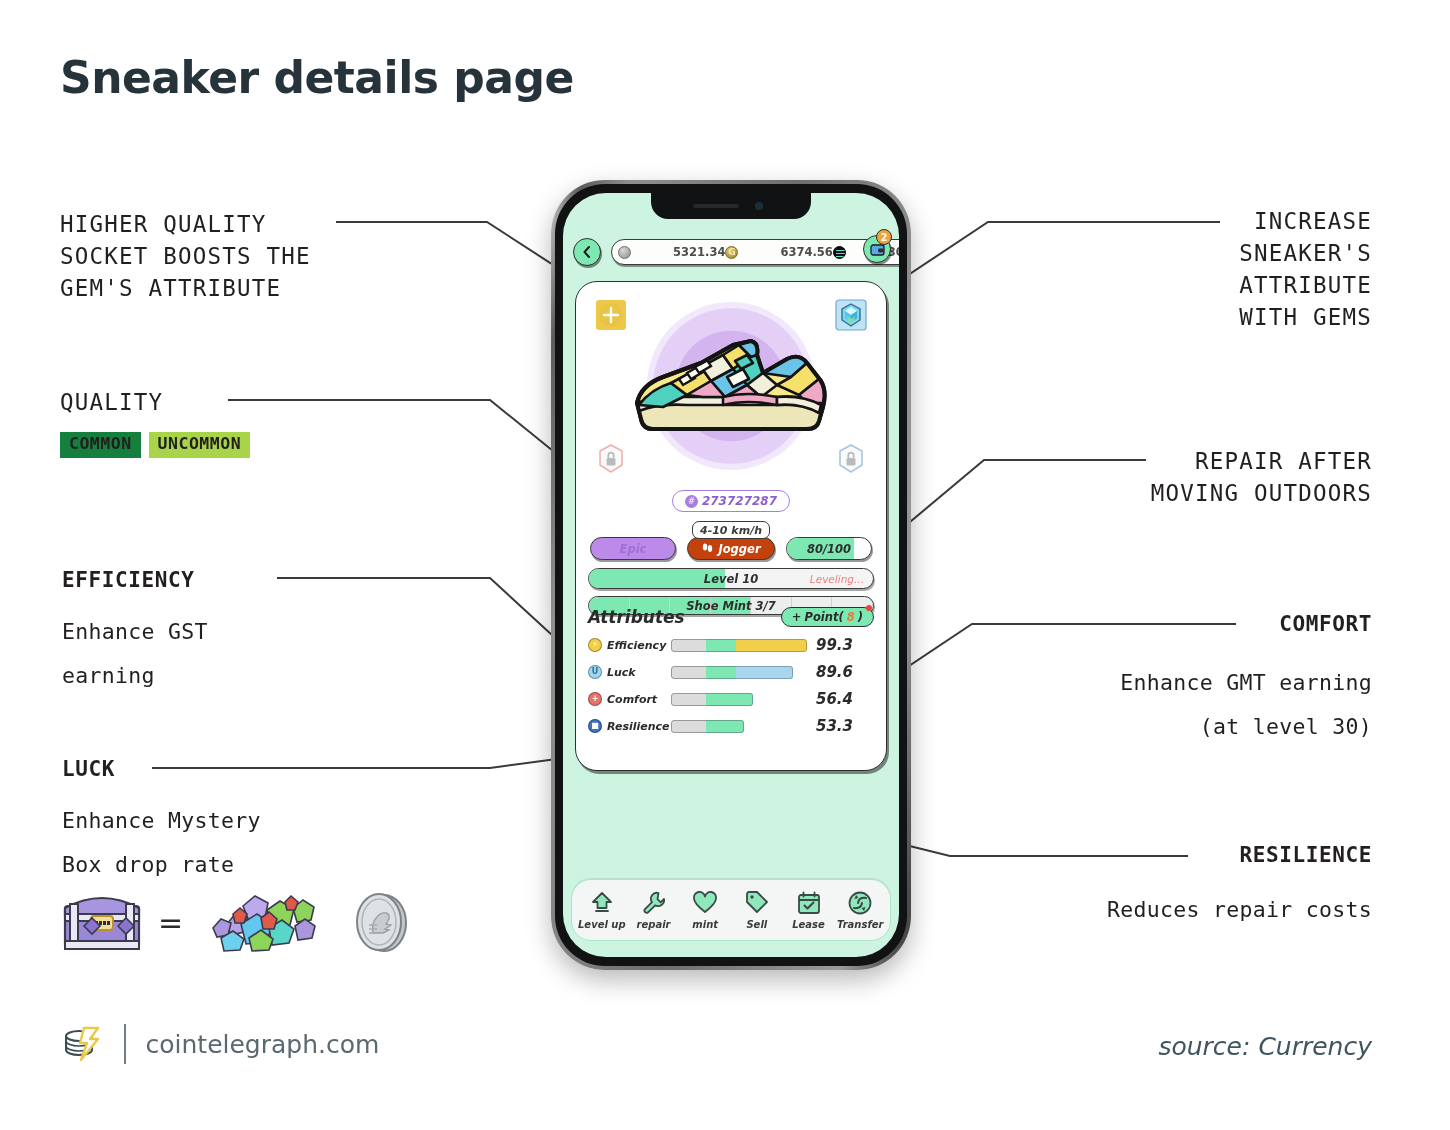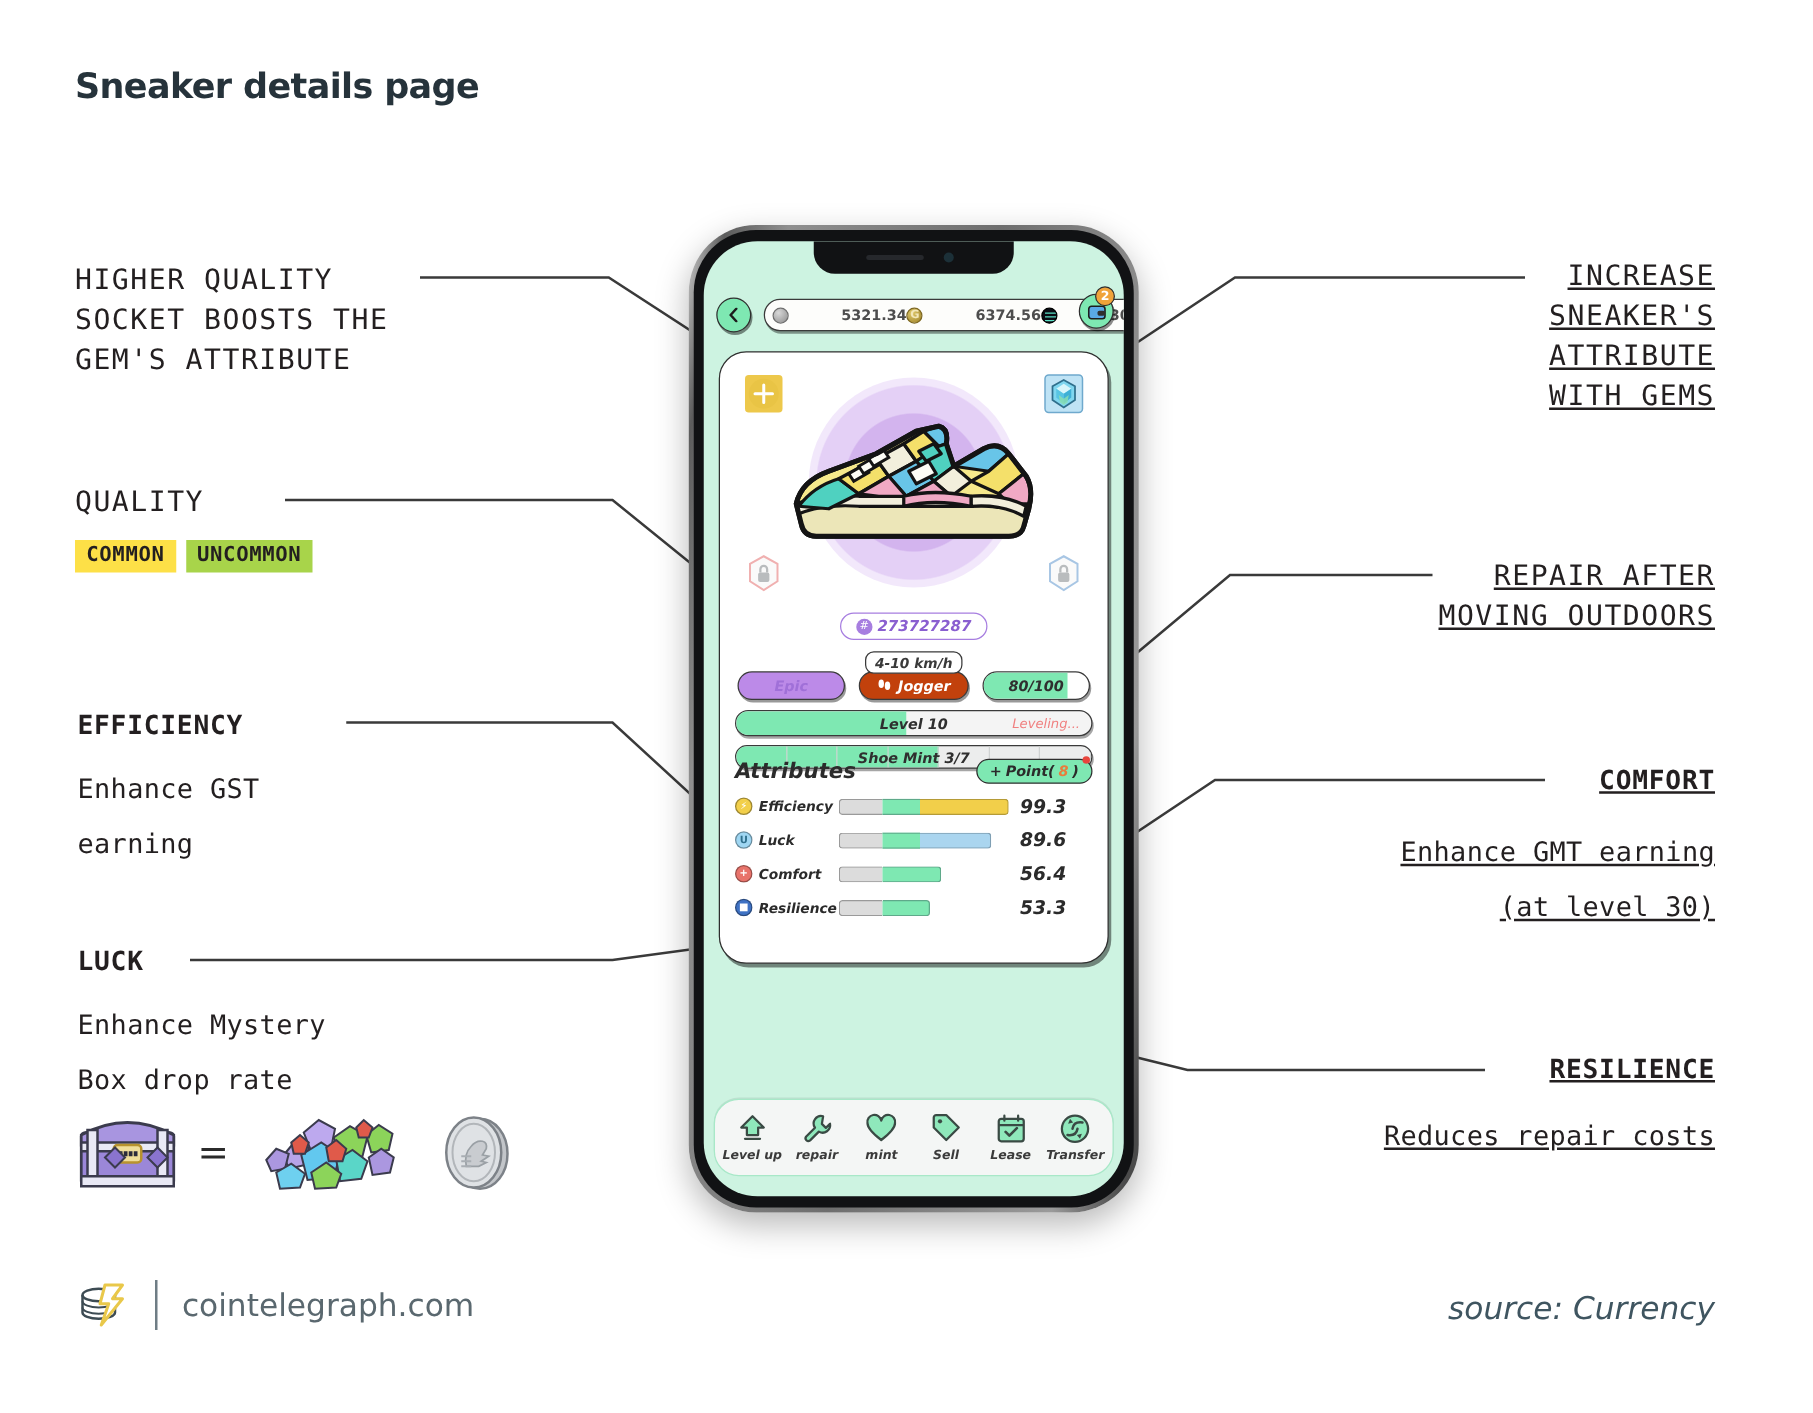--- a/index.html
+++ b/index.html
@@ -6,30 +6,30 @@
   body {
     width: 1450px; height: 1130px;
     background: #ffffff;
     font-family: "DejaVu Sans Mono", monospace;
     position: relative;
     overflow: hidden;
   }
   .page-title {
     position: absolute; left: 60px; top: 52px;
     font-family: "DejaVu Sans", sans-serif;
-    font-size: 28px; font-weight: bold; color: #26333b;
+    font-size: 44px; font-weight: bold; color: #26333b;
     letter-spacing: -0.5px;
   }
 
   
   .anno { position: absolute; font-family: "DejaVu Sans Mono", monospace; color: #231f20; }
   .anno-caps { font-size: 22.5px; line-height: 32px; letter-spacing: 1.2px; }
   .anno-head { font-size: 21px; font-weight: bold; letter-spacing: 0.6px; line-height: 28px; }
   .anno-body { font-size: 21.5px; line-height: 44px; letter-spacing: 0.3px; }
-  .ta-right { text-align: right; text-decoration: underline; }
+  .ta-right { text-align: right; }
 
   #anno-gem-socket { left: 60px; top: 208px; width: 320px; }
   #anno-quality    { left: 60px; top: 386px; width: 300px; }
   #anno-efficiency { left: 62px; top: 566px; }
   #anno-eff-body   { left: 62px; top: 610px; width: 300px; }
   #anno-luck       { left: 62px; top: 755px; }
   #anno-luck-body  { left: 62px; top: 799px; width: 320px; }
 
   #anno-increase   { right: 78px; top: 205px; width: 330px; }
   #anno-repair     { right: 78px; top: 445px; width: 360px; }
@@ -268,21 +268,21 @@
   </g>
 </svg>
 
 <div class="anno anno-caps" id="anno-gem-socket" style="white-space:pre-line">HIGHER QUALITY
 SOCKET BOOSTS THE
 GEM'S ATTRIBUTE</div>
 <div class="anno anno-caps" id="anno-quality">QUALITY</div>
 
 <div class="quality-badges">
   <div class="qrow">
-    <span class="badge" style="background:#fde047">COMMON</span>
+    <span class="badge" style="background:#15803d">COMMON</span>
     <span class="badge" style="background:#a8d44a">UNCOMMON</span>
   </div>
 </div>
 
 <div class="anno anno-head" id="anno-efficiency">EFFICIENCY</div>
 <div class="anno anno-body" id="anno-eff-body" style="white-space:pre-line">Enhance GST
 earning</div>
 <div class="anno anno-head" id="anno-luck">LUCK</div>
 <div class="anno anno-body" id="anno-luck-body" style="white-space:pre-line">Enhance Mystery
 Box drop rate</div>

